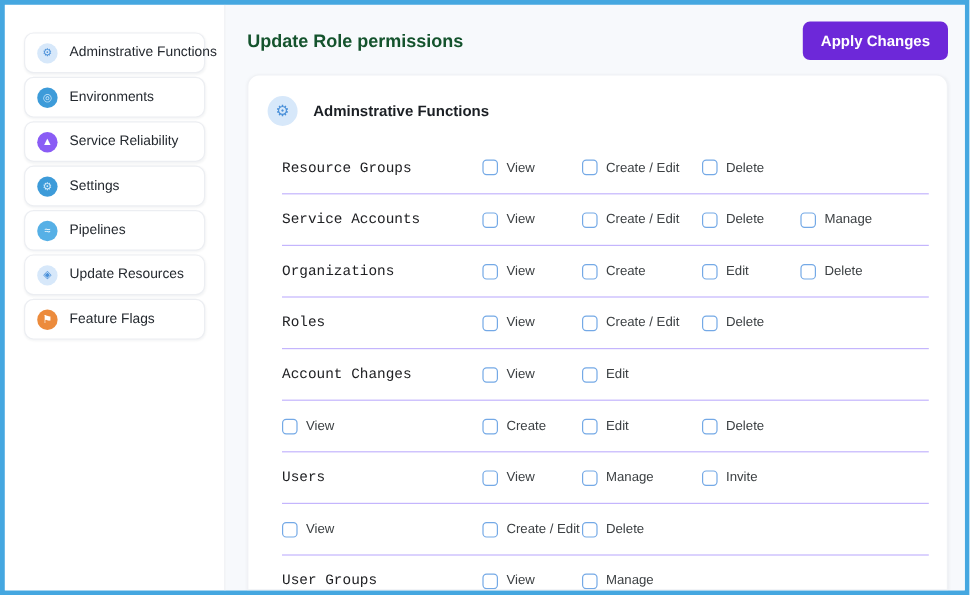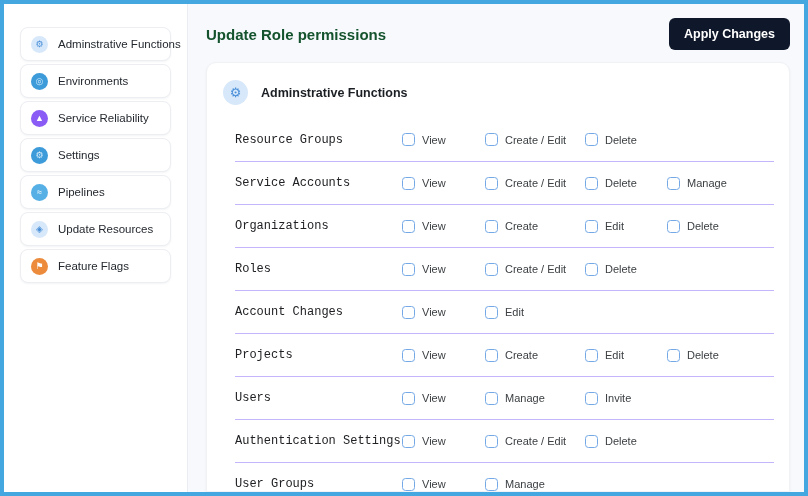--- a/index.html
+++ b/index.html
@@ -64,21 +64,21 @@
     align-items: center;
     justify-content: space-between;
     padding: 14px 14px 12px 18px;
   }
   .page-title {
     font-size: 15px;
     font-weight: bold;
     color: #14532d;
   }
   .apply-btn {
-    background: #0f172a;
+    background: #6d28d9;
     color: #fff;
     font-family: "Liberation Sans", sans-serif;
     font-size: 12.5px;
     font-weight: bold;
     border: none;
     border-radius: 6px;
     padding: 9px 15px;
     cursor: pointer;
   }
 
@@ -294,21 +294,20 @@
     <span class="perm-label">View</span>
   </span>
 
   <span class="perm-cell">
     <span class="checkbox"></span>
     <span class="perm-label">Edit</span>
   </span>
 </div>
 
   <div class="perm-row">
-    <span class="perm-resource">Projects</span>
 
   <span class="perm-cell">
     <span class="checkbox"></span>
     <span class="perm-label">View</span>
   </span>
 
   <span class="perm-cell">
     <span class="checkbox"></span>
     <span class="perm-label">Create</span>
   </span>
@@ -337,21 +336,20 @@
     <span class="perm-label">Manage</span>
   </span>
 
   <span class="perm-cell">
     <span class="checkbox"></span>
     <span class="perm-label">Invite</span>
   </span>
 </div>
 
   <div class="perm-row">
-    <span class="perm-resource">Authentication Settings</span>
 
   <span class="perm-cell">
     <span class="checkbox"></span>
     <span class="perm-label">View</span>
   </span>
 
   <span class="perm-cell">
     <span class="checkbox"></span>
     <span class="perm-label">Create / Edit</span>
   </span>

